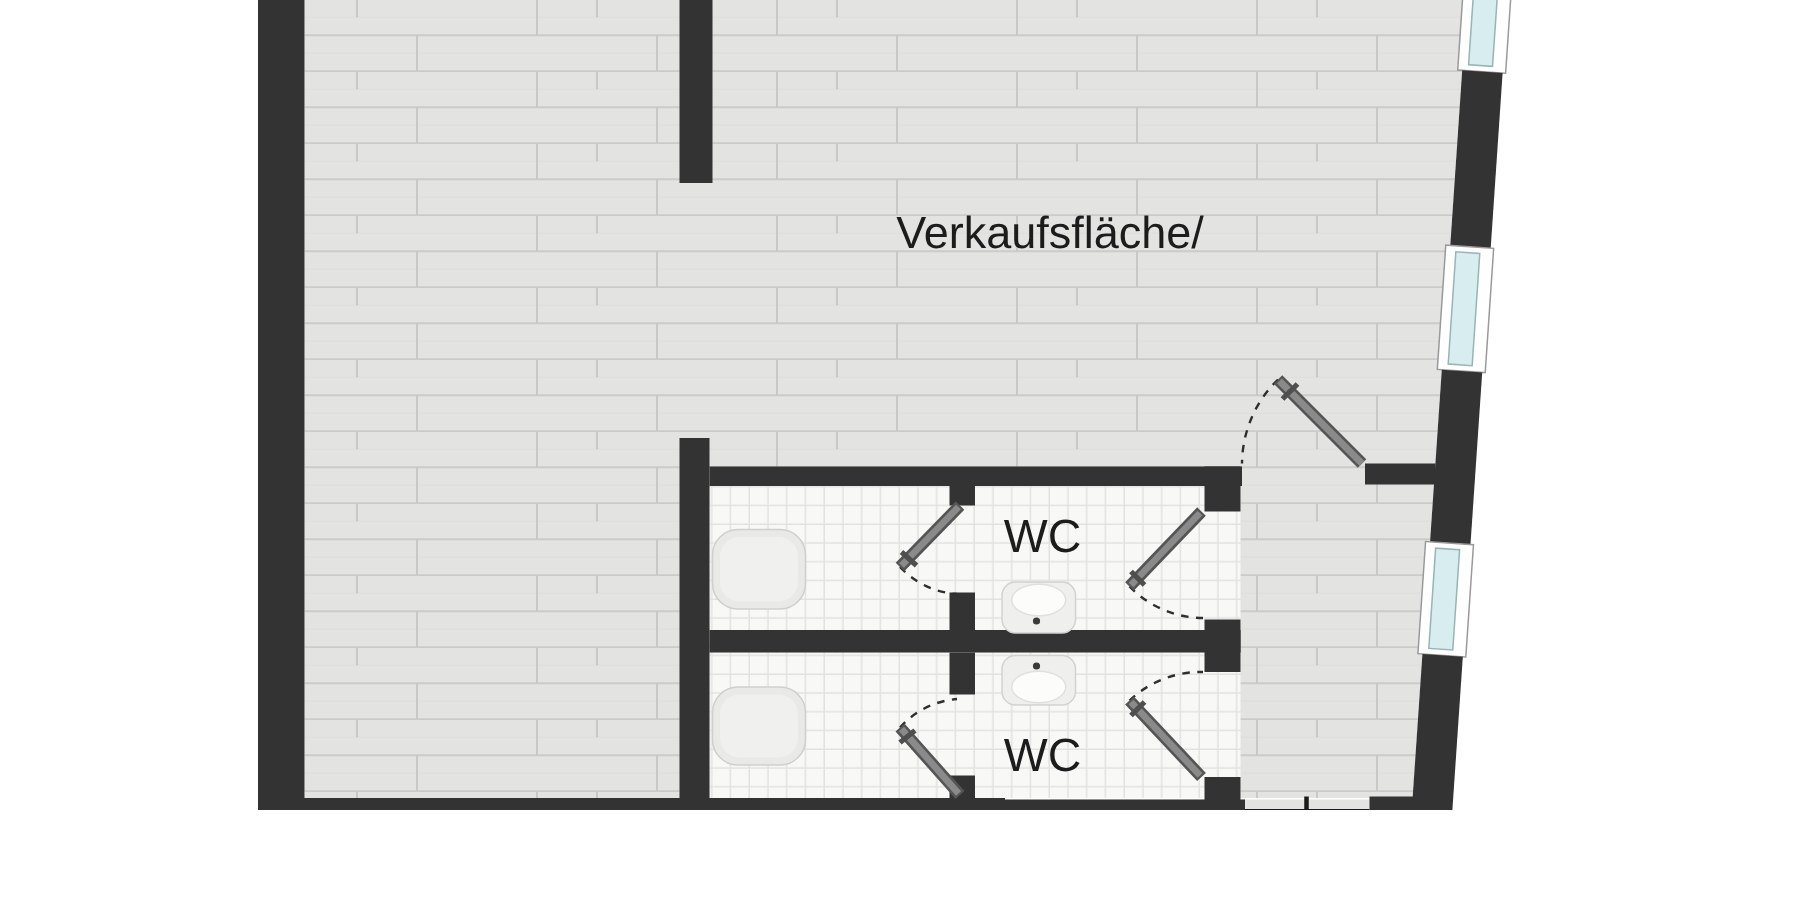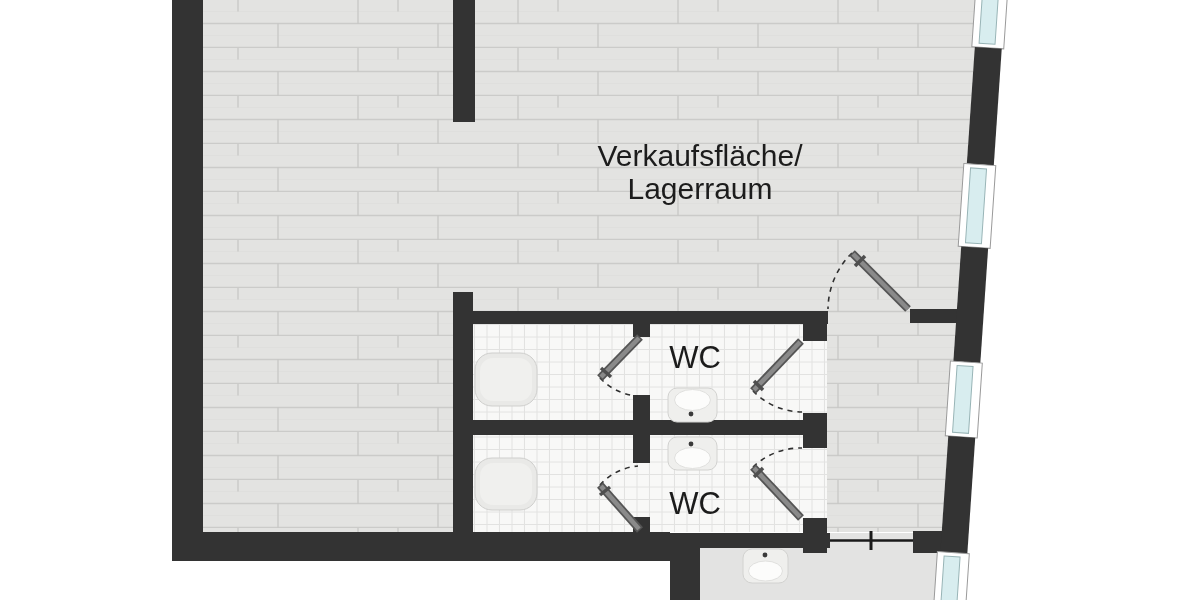--- a/index.html
+++ b/index.html
@@ -1,16 +1,16 @@
 <!DOCTYPE html>
 <html><head>
 <meta charset="utf-8">
 <style>
   html,body{margin:0;padding:0;background:#ffffff;}
-  #stage{position:relative;width:1200px;height:600px;background:#ffffff;overflow:hidden;
+  #stage{position:relative;width:1200px;height:540px;background:#ffffff;overflow:hidden;
          font-family:"Liberation Sans", sans-serif;}
   #plan-svg{position:absolute;left:0;top:0;}
   .room-label{position:absolute;color:#1c1c1c;text-align:center;pointer-events:none;}
   .lbl-sales{left:540px;top:139px;width:320px;font-size:30px;line-height:33px;}
   .lbl-wc-upper{left:645px;top:340px;width:100px;font-size:31px;}
   .lbl-wc-lower{left:645px;top:486px;width:100px;font-size:31px;}
   .lbl-flur{left:828px;top:414px;width:104px;font-size:29px;}
 </style>
 </head>
 <body>
@@ -141,17 +141,16 @@
     <g>
       <path d="M 753 467 A 69 69 0 0 1 802 448" fill="none" stroke="#2f2f2f" stroke-width="1.6" stroke-dasharray="5 5"></path>
       <line x1="801" y1="518" x2="753" y2="467" stroke="#555555" stroke-width="8"></line>
       <line x1="800" y1="517" x2="754" y2="468" stroke="#8a8a8a" stroke-width="4.5"></line>
       <line x1="754" y1="477" x2="763" y2="468" stroke="#4f4f4f" stroke-width="3.5"></line>
     </g>
   </svg>
 
   <div class="room-label lbl-sales">
     <div>Verkaufsfläche/</div>
-    <div>Lagerraum</div>
   </div>
   <div class="room-label lbl-wc-upper">WC</div>
   <div class="room-label lbl-wc-lower">WC</div>
 </div>
 
 </body></html>

